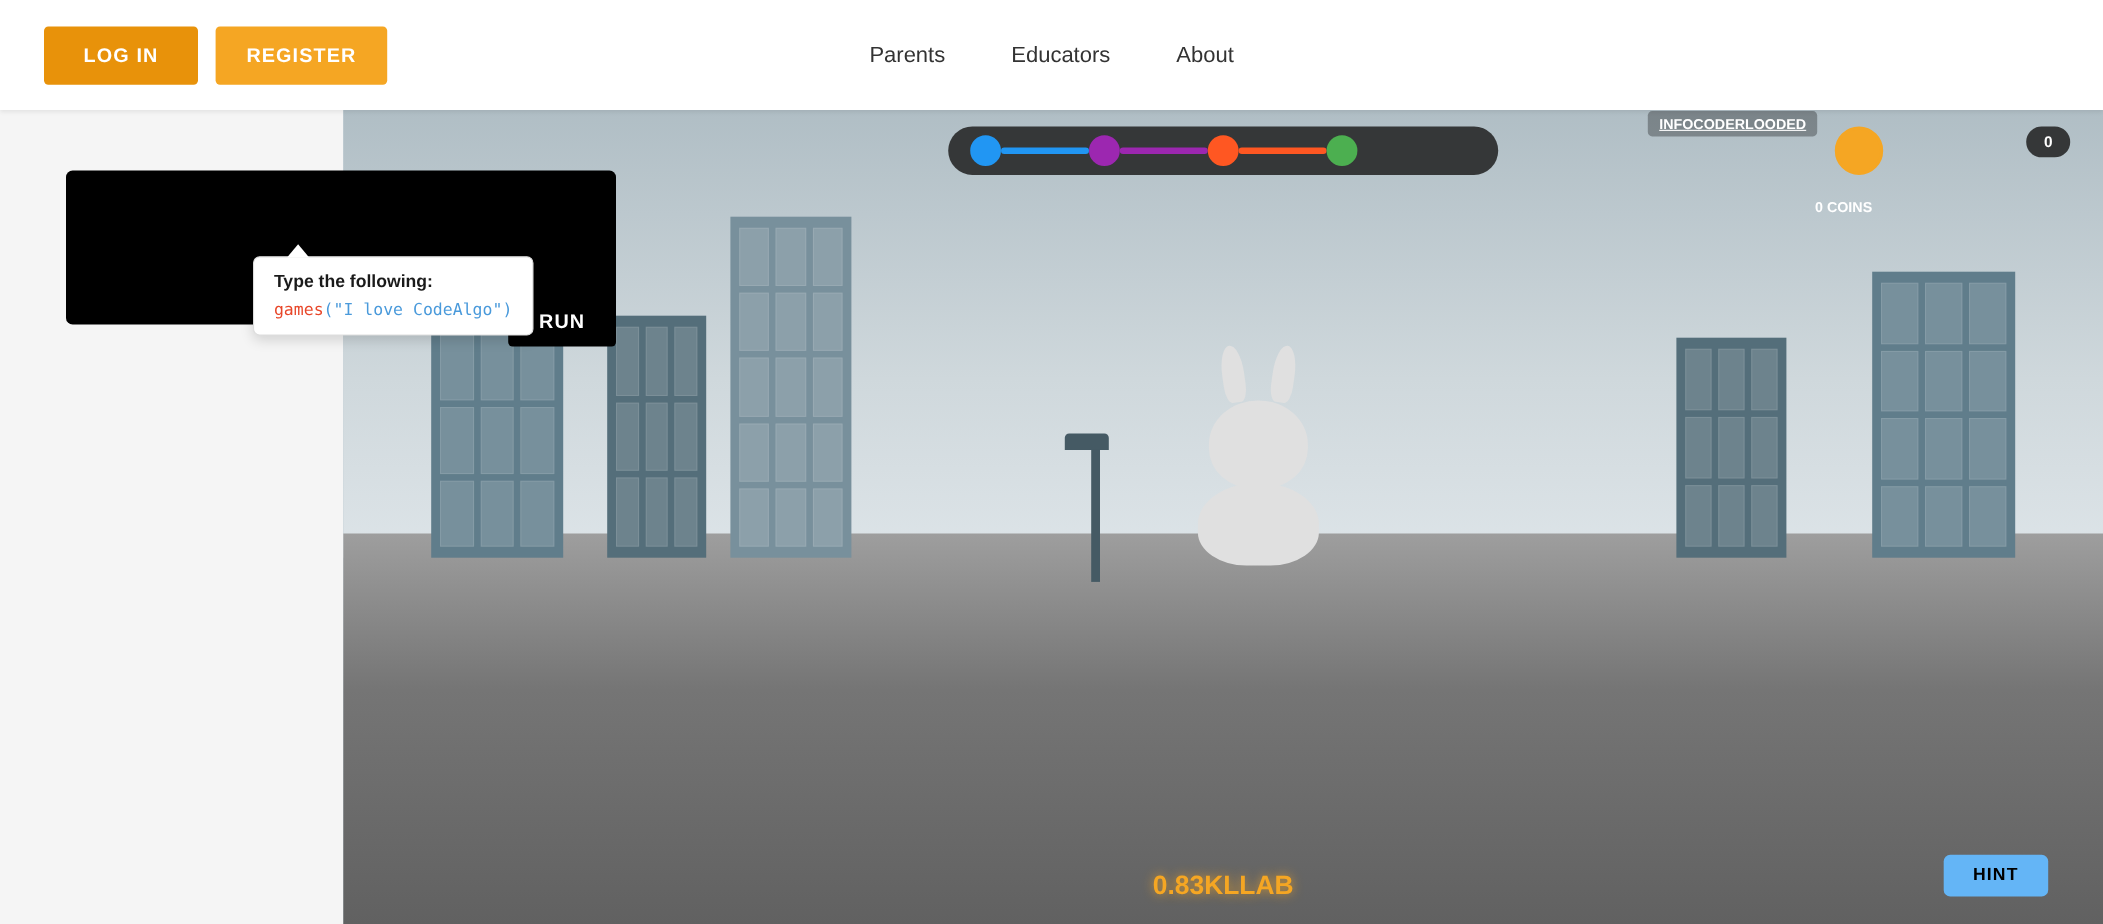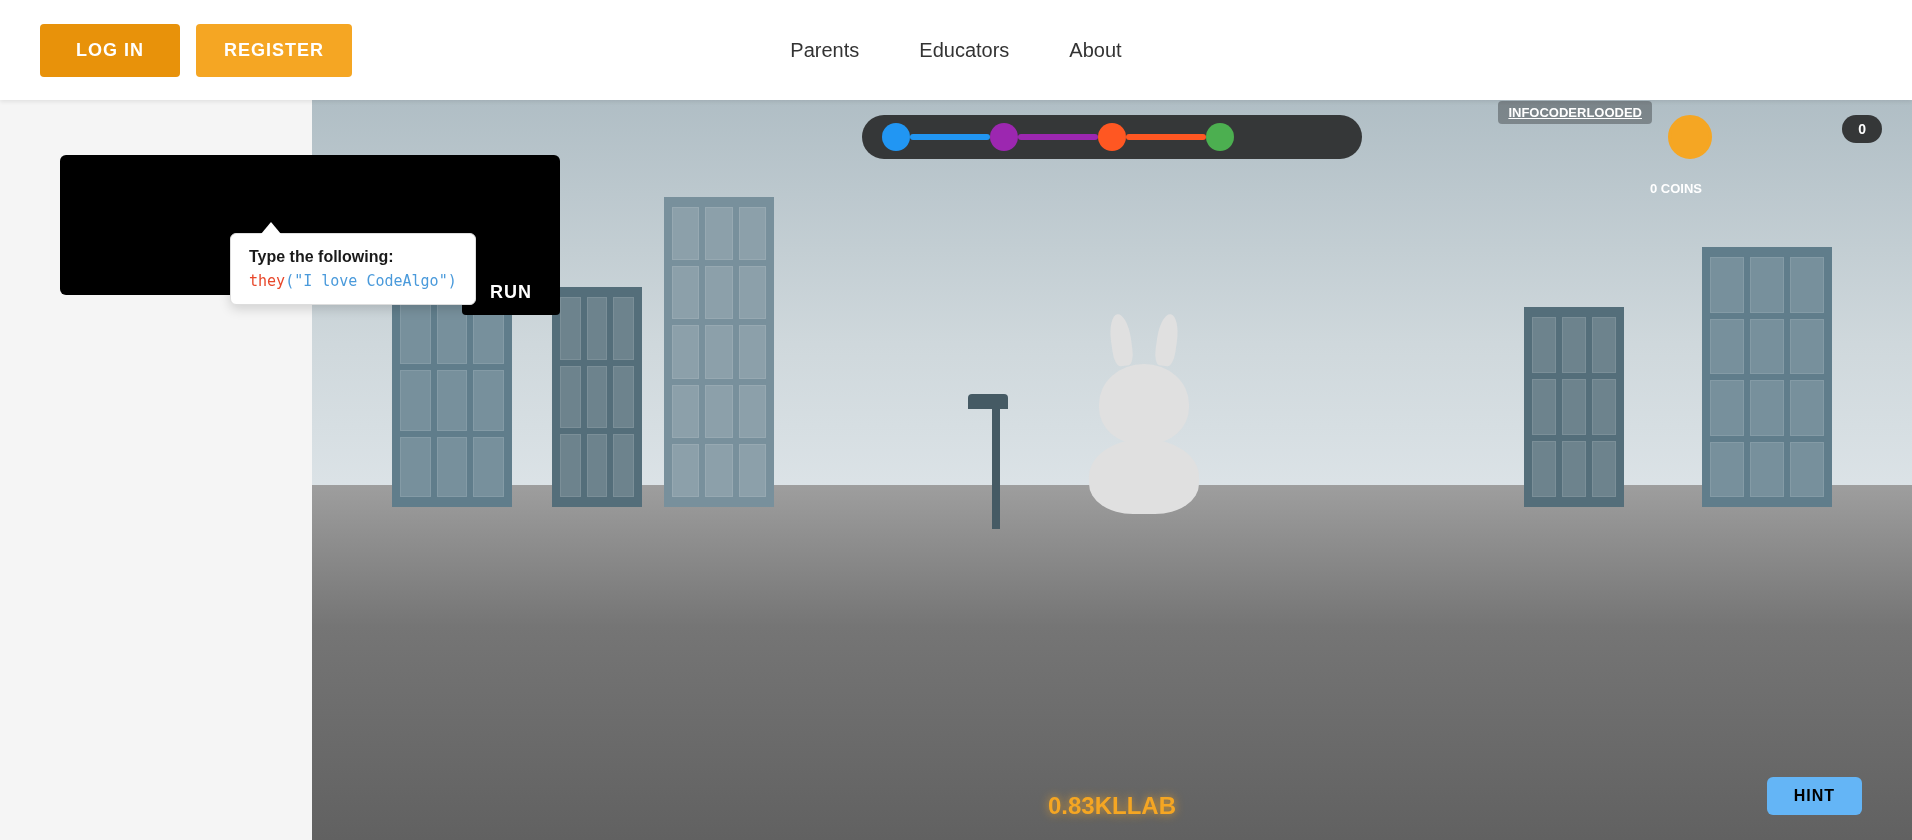--- a/index.html
+++ b/index.html
@@ -555,20 +555,20 @@
 
   <div class="hero-content">
 
     <div class="code-editor-wrapper">
       <div class="code-editor"></div>
 
       <div class="tooltip-box">
         <div class="tooltip-arrow"></div>
         <div class="tooltip-title">Type the following:</div>
         <div class="tooltip-code">
-          <span class="code-print">they</span><span class="code-string">("I love CodeAlgo")</span>
+          <span class="code-print">games</span><span class="code-string">("I love CodeAlgo")</span>
         </div>
       </div>
 
       <div class="run-button">RUN</div>
     </div>
   </div>
 </section>
 
 </body></html>

